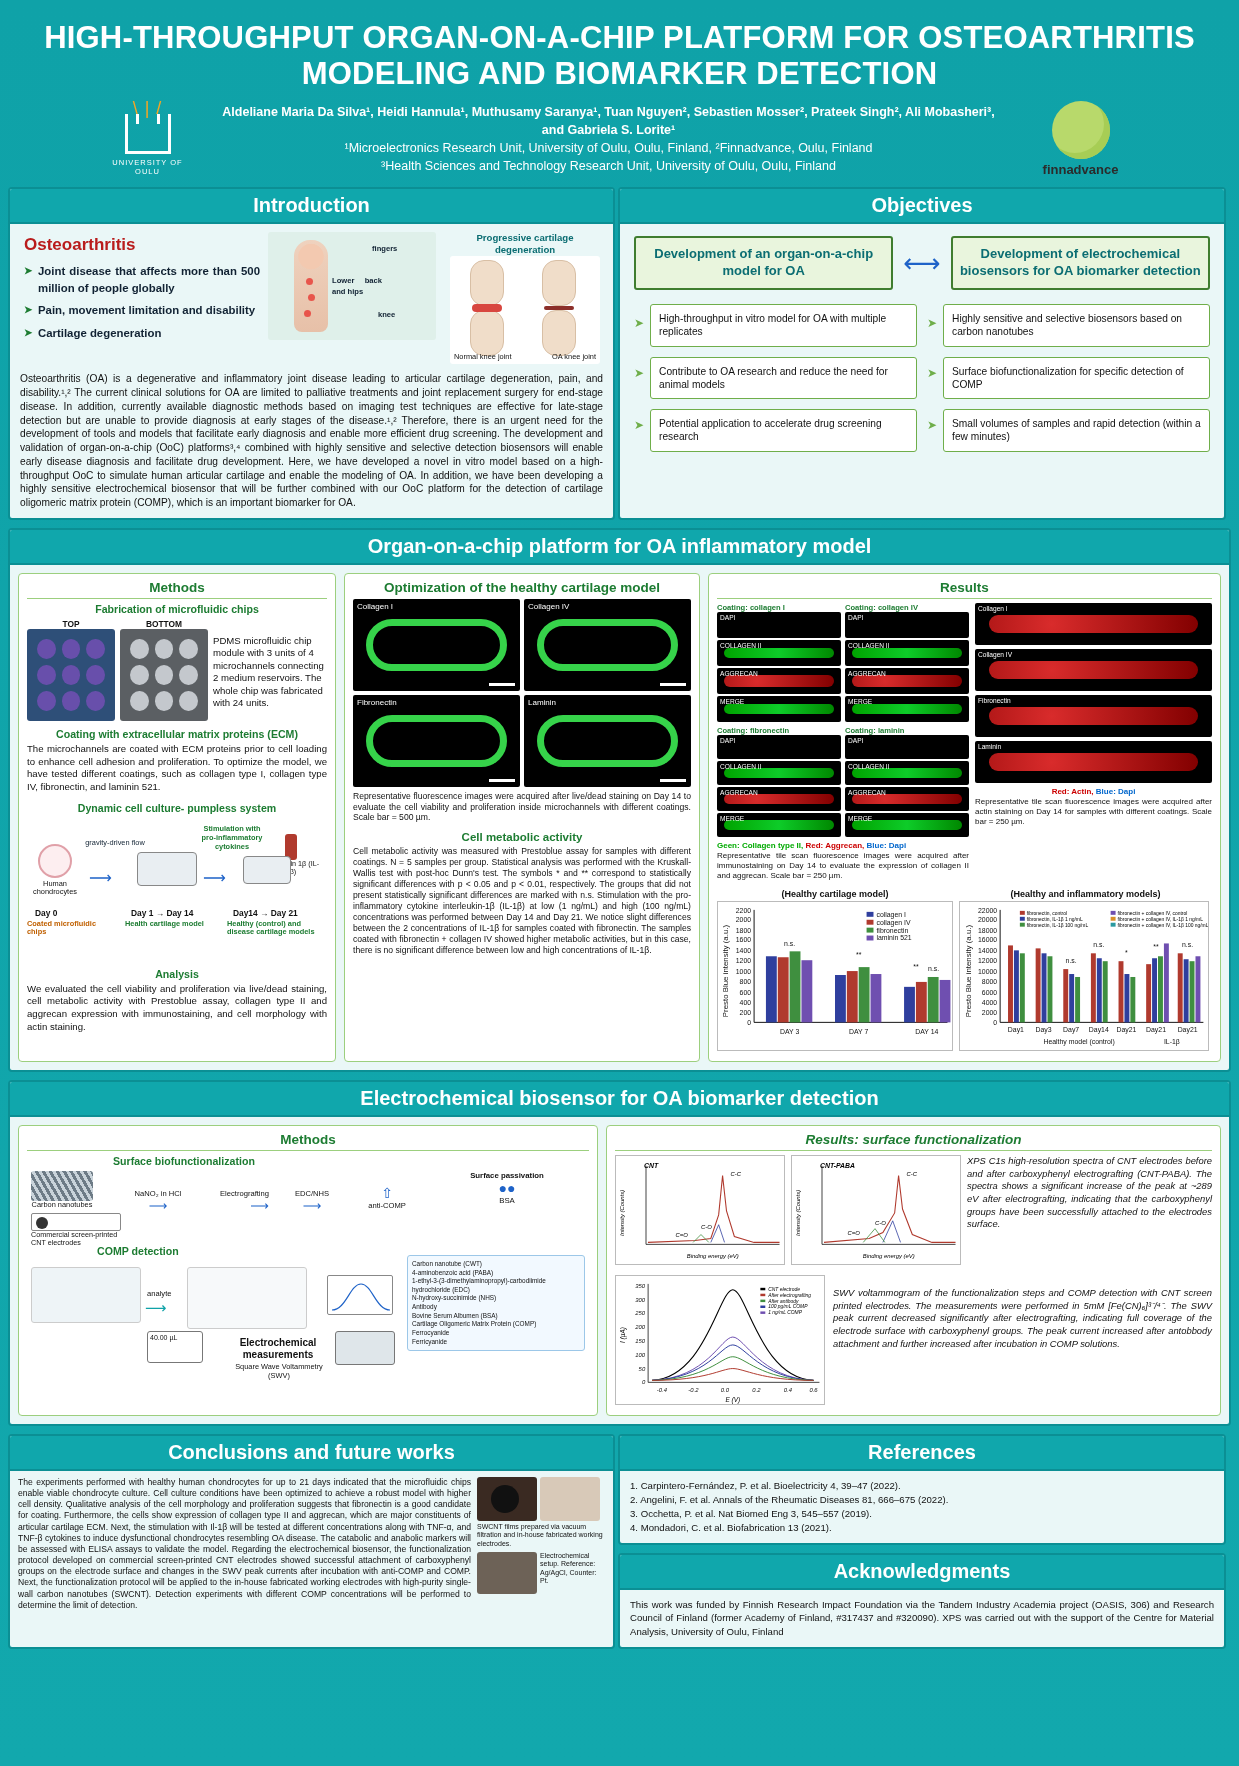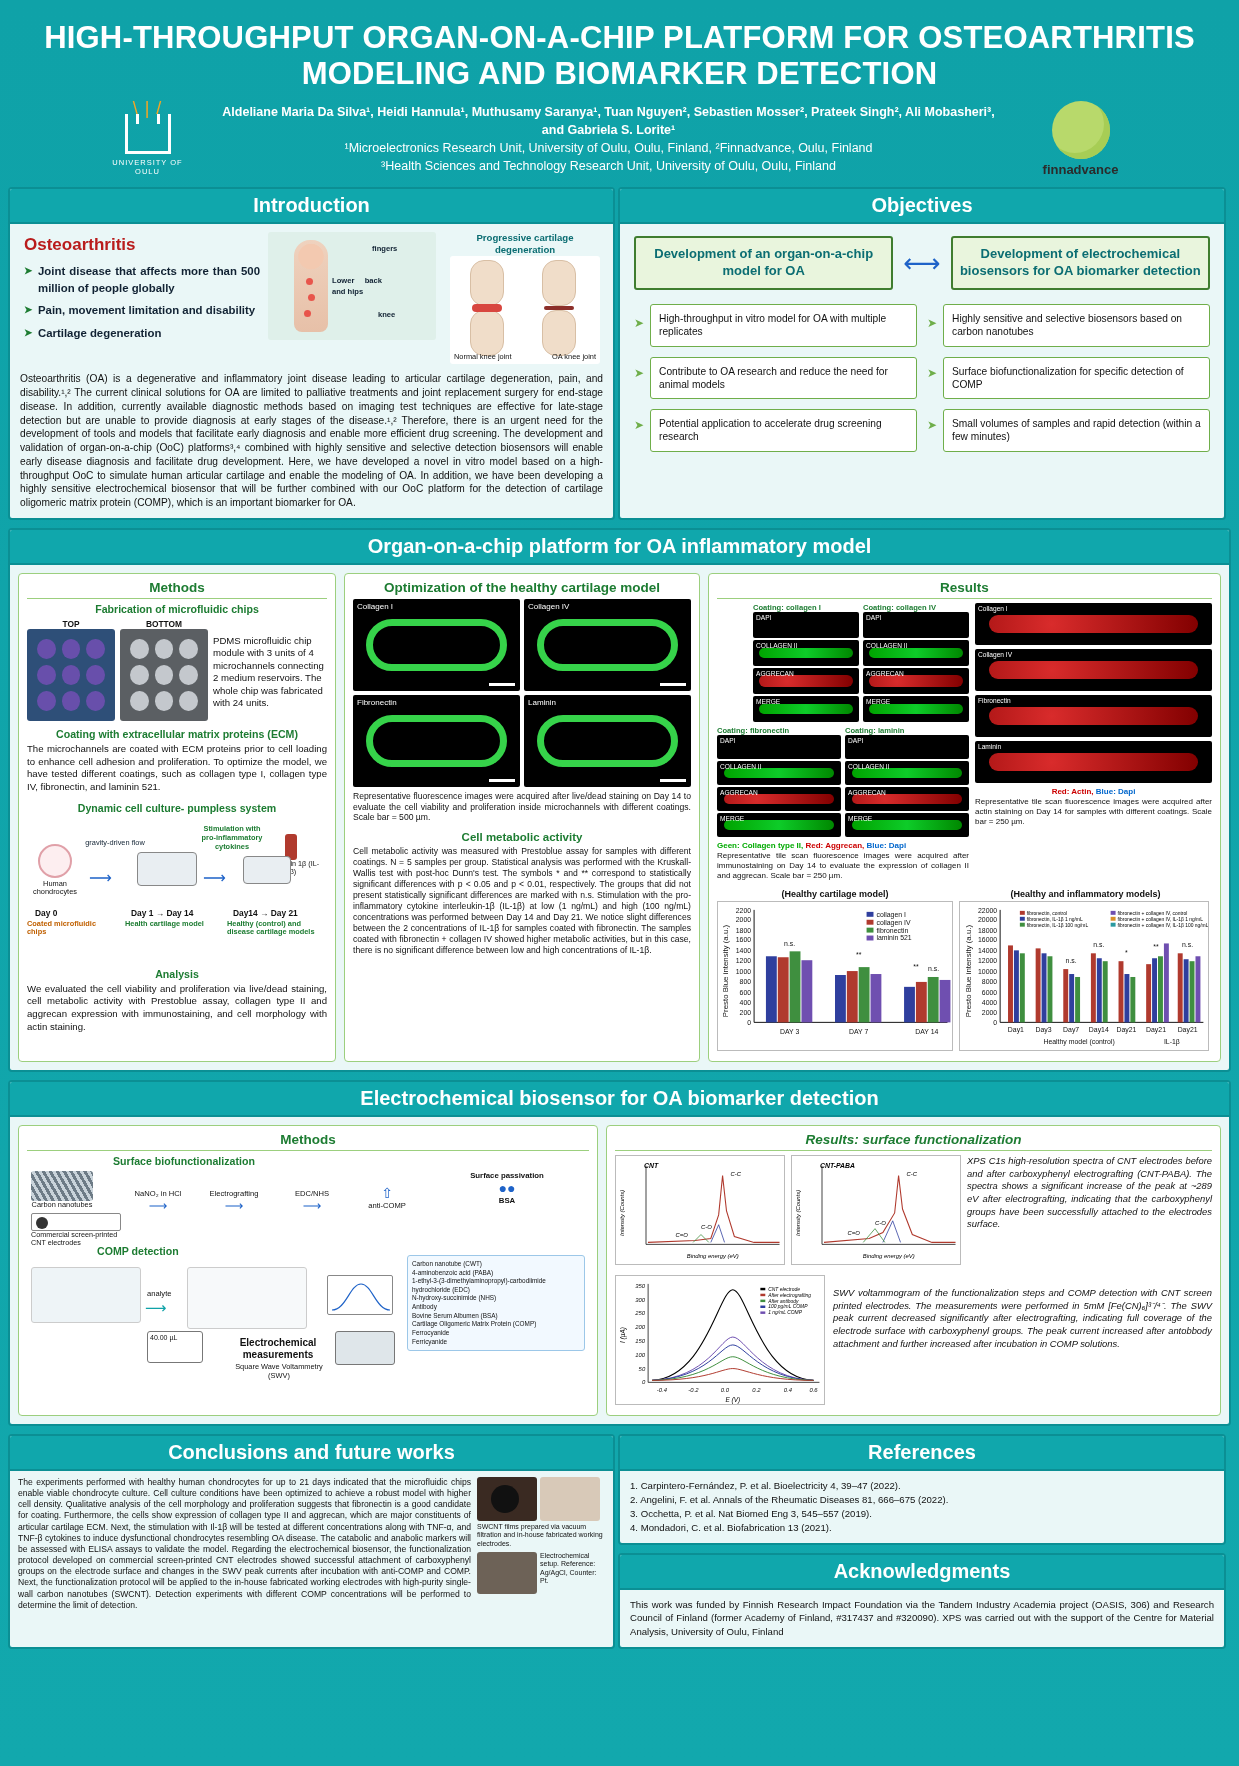--- a/index.html
+++ b/index.html
@@ -385,21 +385,21 @@
           <div style="font-size:8.6px;line-height:1.28;text-align:justify;">Cell metabolic activity was measured with Prestoblue assay for samples with different coatings. N = 5 samples per group. Statistical analysis was performed with the Kruskall-Wallis test with post-hoc Dunn's test. The symbols * and ** correspond to statistically significant differences with p &lt; 0.05 and p &lt; 0.01, respectively. The groups that did not present statistically significant differences are marked with n.s. Stimulation with the pro-inflammatory cytokine interleukin-1β (IL-1β) at low (1 ng/mL) and high (100 ng/mL) concentrations was performed between Day 14 and Day 21. We notice slight differences between the 2 concentrations of IL-1β for samples coated with fibronectin. The samples coated with fibronectin + collagen IV showed higher metabolic activities, but in this case, there is no significant difference between low and high concentrations of IL-1β.</div>
         </div>
 
         <div class="sub-panel" style="flex:1;">
           <div class="sub-title line">Results</div>
 
           <div style="display:flex;gap:6px;">
 
             <div style="width:252px;">
               <div style="display:flex;gap:4px;">
-                <div style="flex:1;margin-left:36px;">
+                <div style="flex:1;">
                   <div style="font-size:7.6px;font-weight:bold;color:#1d7c32;">Coating: collagen I</div>
                   <div class="tile" style="height:26px;margin-bottom:2px;">
                       <div class="t">DAPI</div>
                     </div>
                   <div class="tile" style="height:26px;margin-bottom:2px;">
                       <div class="g"></div>
                       <div class="t">COLLAGEN II</div>
                     </div>
                   <div class="tile" style="height:26px;margin-bottom:2px;">
                       <div class="r"></div>
@@ -674,36 +674,36 @@
             <div style="position:absolute;left:4px;top:58px;width:90px;">
               <div style="height:18px;background:#fff;border:1px solid #888;border-radius:2px;position:relative;">
                 <div style="position:absolute;left:4px;top:3px;width:12px;height:12px;border-radius:50%;background:#333;"></div>
               </div>
               <div style="font-size:7.2px;line-height:1.15;">Commercial screen-printed CNT electrodes</div>
             </div>
             <div style="position:absolute;left:104px;top:34px;font-size:7.6px;text-align:center;width:54px;">
               <div>NaNO₂ in HCl</div>
               <div style="color:#1f63c8;font-size:13px;">⟶</div>
             </div>
-            <div style="position:absolute;left:172px;top:34px;font-size:7.6px;text-align:center;width:70px;">
+            <div style="position:absolute;left:172px;top:34px;font-size:7.6px;text-align:right;width:70px;">
               <div>Electrografting</div>
               <div style="color:#1f63c8;font-size:13px;">⟶</div>
             </div>
             <div style="position:absolute;left:256px;top:34px;font-size:7.6px;text-align:center;width:58px;">
               <div>EDC/NHS</div>
               <div style="color:#1f63c8;font-size:13px;">⟶</div>
             </div>
             <div style="position:absolute;left:330px;top:30px;font-size:7.6px;text-align:center;width:60px;">
               <div style="font-size:14px;color:#1f63c8;">⇧</div>
               <div>anti-COMP</div>
             </div>
             <div style="position:absolute;left:430px;top:16px;font-size:7.8px;text-align:center;width:100px;font-weight:bold;">
               <div>Surface passivation</div>
               <div style="font-size:14px;color:#1f63c8;">●●</div>
-              <div style="font-weight:bold;">BSA</div>
+              <div style="font-weight:normal;">BSA</div>
             </div>
           </div>
 
           <div style="position:relative;height:150px;">
             <div style="position:absolute;left:70px;top:0;font-size:10.6px;font-weight:bold;color:#1d7c32;">COMP detection</div>
             <div style="position:absolute;left:4px;top:22px;width:110px;height:56px;border:1px solid #ccc;border-radius:3px;background:#eef4f7;"></div>
             <div style="position:absolute;left:120px;top:44px;font-size:7.6px;">analyte</div>
             <div style="position:absolute;left:118px;top:54px;color:#0fa2a8;font-size:15px;">⟶</div>
             <div style="position:absolute;left:160px;top:22px;width:120px;height:62px;border:1px solid #ccc;border-radius:3px;background:#f7f9fa;"></div>
             <div style="position:absolute;left:196px;top:92px;width:110px;font-size:10px;font-weight:bold;text-align:center;line-height:1.2;">Electrochemical measurements</div>

